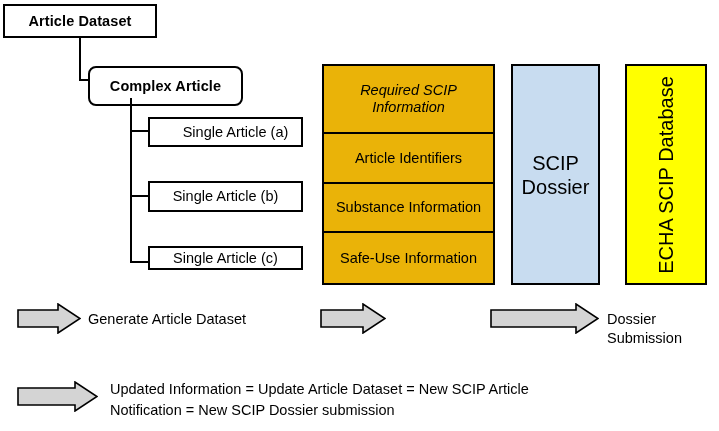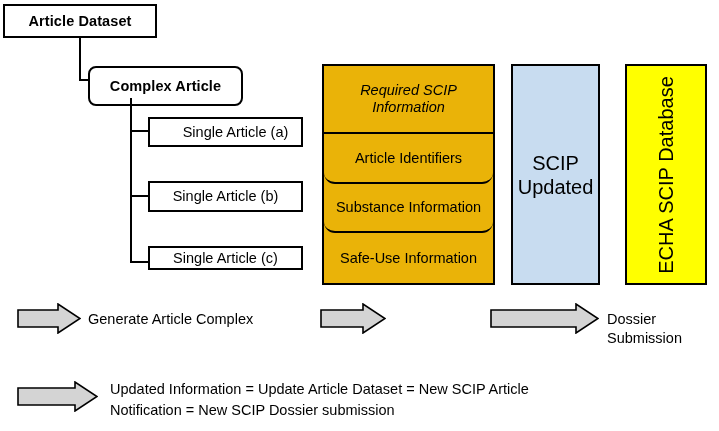--- a/index.html
+++ b/index.html
@@ -76,21 +76,20 @@
   }
   .table-row:last-child {
     border-bottom: none;
   }
   .table-row.header {
     font-style: italic;
     height: 69px;
   }
   .table-row.body-row {
     height: 50px;
-    border-radius: 11px;
   }
   
   .color-box {
     position: absolute;
     box-sizing: border-box;
     border: 2px solid #000000;
     display: flex;
     align-items: center;
     justify-content: center;
     text-align: center;
@@ -180,33 +179,33 @@
     </div>
     <div class="table-row body-row">
       <span>Substance Information</span>
     </div>
     <div class="table-row body-row">
       <span>Safe-Use Information</span>
     </div>
   </div>
 
   <div class="color-box" id="dossier-box">
-    <span>SCIP Updated</span>
+    <span>SCIP Dossier</span>
   </div>
 
   <div class="color-box" id="echa-box">
     <span class="rot-text">ECHA SCIP Database</span>
   </div>
 
   <div class="arrow" style="left:17px; top:303px;">
     <svg width="64" height="31" viewBox="0 0 64 31">
       <polygon points="1,7 41,7 41,1 63,15.5 41,30 41,24 1,24" fill="#d4d4d4" stroke="#000000" stroke-width="1.6" stroke-linejoin="miter"></polygon>
     </svg>
   </div>
-  <div class="arrow-label" id="label-generate">Generate Article Complex</div>
+  <div class="arrow-label" id="label-generate">Generate Article Dataset</div>
 
   <div class="arrow" style="left:320px; top:303px;">
     <svg width="66" height="31" viewBox="0 0 66 31">
       <polygon points="1,7 43,7 43,1 65,15.5 43,30 43,24 1,24" fill="#d4d4d4" stroke="#000000" stroke-width="1.6" stroke-linejoin="miter"></polygon>
     </svg>
   </div>
 
   <div class="arrow" style="left:490px; top:303px;">
     <svg width="109" height="31" viewBox="0 0 109 31">
       <polygon points="1,7 86,7 86,1 108,15.5 86,30 86,24 1,24" fill="#d4d4d4" stroke="#000000" stroke-width="1.6" stroke-linejoin="miter"></polygon>

